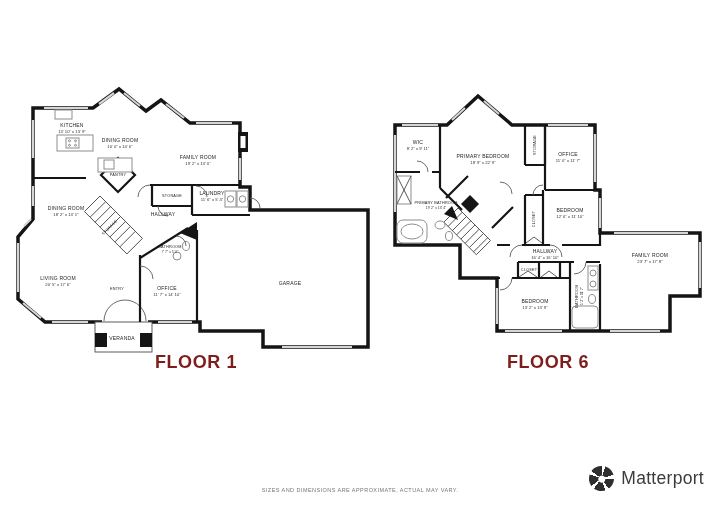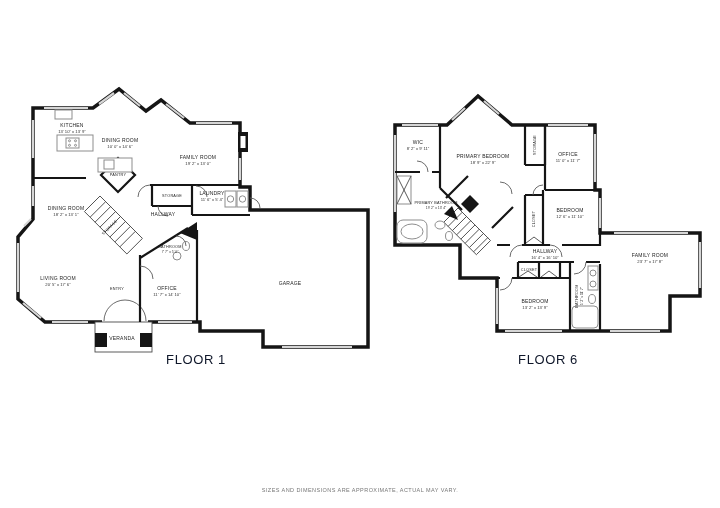--- a/index.html
+++ b/index.html
@@ -15,22 +15,22 @@
   .fix{fill:#fff;stroke:#8d8d8d;stroke-width:1;}
   .solid{fill:#151515;stroke:none;}
   .lbl{position:absolute;transform:translate(-50%,-50%);text-align:center;color:#1e1e1e;
        line-height:1.3;white-space:nowrap;}
   .rname{font-size:5px;letter-spacing:.2px;}
   .rdims{font-size:4.2px;color:#333;}
   .tiny .rname{font-size:3.8px;}
   .tiny .rdims{font-size:3.4px;}
   .rotm90{transform:translate(-50%,-50%) rotate(-90deg);}
   .rotm45{transform:translate(-50%,-50%) rotate(-45deg);}
-  .floor-title{position:absolute;transform:translateX(-50%);font-size:13px;font-weight:400;
-       color:#0f172a;letter-spacing:.6px;}
+  .floor-title{position:absolute;transform:translateX(-50%);font-size:18px;font-weight:700;
+       color:#7f1d1d;letter-spacing:.6px;}
   .footer-note{position:absolute;left:50%;top:487px;transform:translateX(-50%);
        font-size:5.5px;color:#777;letter-spacing:.45px;}
   .brand{position:absolute;right:16px;top:466px;display:flex;align-items:center;gap:7px;}
   .mp-icon{width:25px;height:25px;border-radius:50%;position:relative;transform:rotate(18deg);
        background:conic-gradient(#2e2e2e 0 55deg,#fff 55deg 72deg,#2e2e2e 72deg 127deg,
        #fff 127deg 144deg,#2e2e2e 144deg 199deg,#fff 199deg 216deg,#2e2e2e 216deg 271deg,
        #fff 271deg 288deg,#2e2e2e 288deg 343deg,#fff 343deg 360deg);}
   .mp-icon::after{content:"";position:absolute;left:50%;top:50%;width:7px;height:7px;
        transform:translate(-50%,-50%);background:#fff;border-radius:50%;}
   .mp-word{font-size:17.5px;font-weight:500;color:#3b3b3b;letter-spacing:.3px;}
@@ -272,14 +272,18 @@
 <div class="lbl" style="left:650px;top:258px">
   <div class="rname">FAMILY ROOM</div>
   <div class="rdims">23' 7" x 17' 8"</div>
 </div>
 
 <div class="floor-title" style="left:196px;top:352px">FLOOR 1</div>
 <div class="floor-title" style="left:548px;top:352px">FLOOR 6</div>
 
 <div class="footer-note">SIZES AND DIMENSIONS ARE APPROXIMATE, ACTUAL MAY VARY.</div>
 
+<div class="brand">
+  <div class="mp-icon"></div>
+  <div class="mp-word">Matterport</div>
+</div>
 
 </div>
 
 </body></html>

